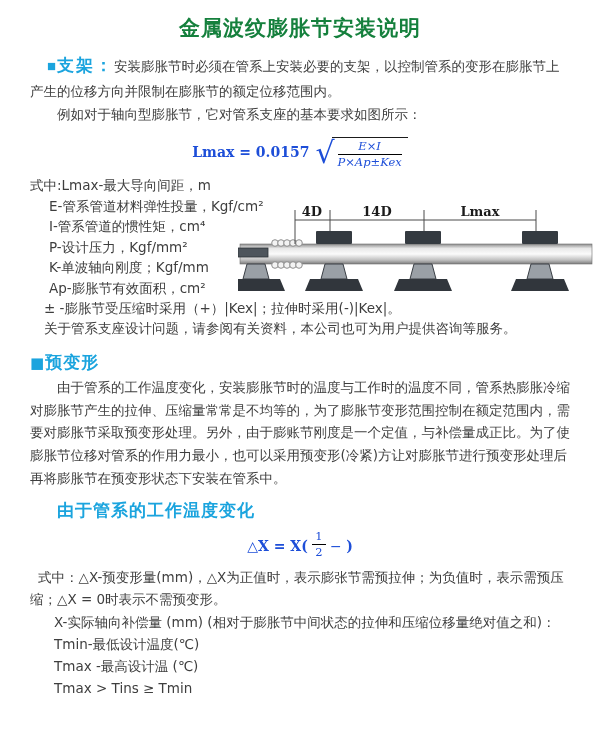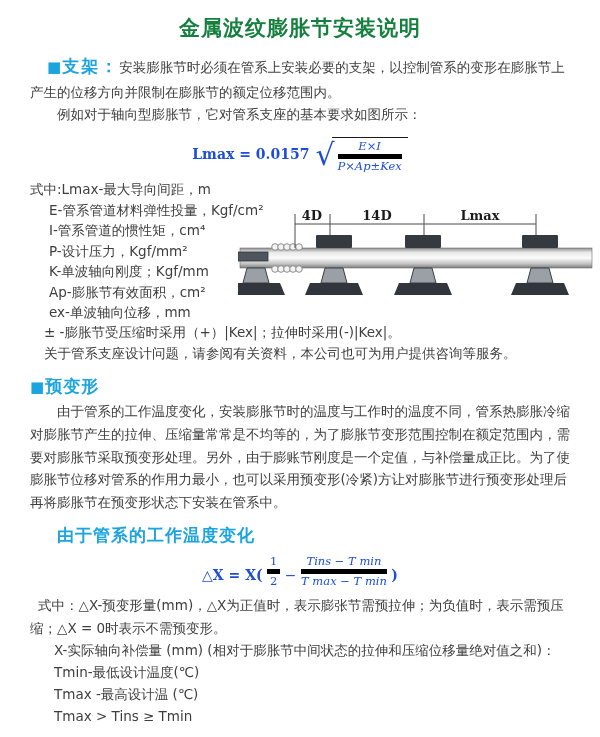--- a/index.html
+++ b/index.html
@@ -8,35 +8,35 @@
   body {
     margin:0; background:#ffffff; color:var(--text);
     font-family:"DejaVu Sans","Liberation Sans",sans-serif;
   }
   .page { padding:0 30px; position:relative; }
 
   .title { text-align:center; font-size:21px; font-weight:bold; color:#15803d;
            margin:14px 0 10px; letter-spacing:1px; }
 
   .body-text { font-size:13.5px; line-height:1.68; }
-  .p-first { margin:8px 0 0; text-indent:17px; }
+  .p-first { margin:8px 0 0; text-indent:17px;font-family:Liberation Serif, serif; }
   .p-plain { margin:0; text-indent:2em; }
 
   .marker { color:var(--accent); font-size:15px; margin-right:1px; }
   .sec-title-inline { color:var(--accent); font-size:17px; font-weight:bold; letter-spacing:2px; }
   .sec-head-block { margin:12px 0 2px; }
   .sec-head-block .sec-title-inline { letter-spacing:1px; }
 
   .formula { font-family:"DejaVu Serif","Liberation Serif",serif; color:#1d4ed8;
              font-size:14px; text-align:center; }
   .formula .bold { font-weight:bold; }
   .it { font-style:italic; }
   .frac { display:inline-block; vertical-align:-0.45em; text-align:center;
           font-size:11.5px; line-height:1.15; }
-  .frac .fn { display:block; border-bottom:5px solid #000000; padding:0 3px 1px; }
+  .frac .fn { display:block; border-bottom:1px solid #000000; padding:0 3px 1px; }
   .frac .fd { display:block; padding-top:1px; }
   .sqrt { display:inline-block; white-space:nowrap; margin-left:6px; }
   .sqrt-sym { display:inline-block; vertical-align:middle; font-size:30px;
               line-height:1; margin-right:-3px; font-weight:normal; }
   .sqrt-body { display:inline-block; vertical-align:middle;
                border-top:1.4px solid #1b1b1b; padding:2px 6px 0; }
 
   .formula-row1 { margin:11px 0 4px; }
   .formula-row2 { margin:8px 0 6px; }
 
@@ -74,21 +74,20 @@
   </div>
 
   <div class="defs-wrap">
     <div class="defs1">
       <div class="d">式中:Lmax-最大导向间距，m</div>
       <div class="d ind1">E-管系管道材料弹性投量，Kgf/cm²</div>
       <div class="d ind1">I-管系管道的惯性矩，cm⁴</div>
       <div class="d ind1">P-设计压力，Kgf/mm²</div>
       <div class="d ind1">K-单波轴向刚度；Kgf/mm</div>
       <div class="d ind1">Ap-膨胀节有效面积，cm²</div>
-      <div class="d ind1">ex-单波轴向位移，mm</div>
       <div class="d ind0">± -膨胀节受压缩时采用（+）|Kex|；拉伸时采用(-)|Kex|。</div>
       <div class="d ind0">关于管系支座设计问题，请参阅有关资料，本公司也可为用户提供咨询等服务。</div>
     </div>
 
     <svg class="diagram diagram-abs" viewBox="0 0 356 100" width="356" height="100" xmlns="http://www.w3.org/2000/svg">
       <defs>
         <linearGradient id="pipeG" x1="0" y1="0" x2="0" y2="1">
           <stop offset="0" stop-color="#8d8d8d"></stop>
           <stop offset="0.22" stop-color="#e8e8e8"></stop>
           <stop offset="0.5" stop-color="#fbfbfb"></stop>
@@ -152,21 +151,20 @@
   <div class="body-text">
     <p class="p-plain">由于管系的工作温度变化，安装膨胀节时的温度与工作时的温度不同，管系热膨胀冷缩对膨胀节产生的拉伸、压缩量常常是不均等的，为了膨胀节变形范围控制在额定范围内，需要对膨胀节采取预变形处理。另外，由于膨账节刚度是一个定值，与补偿量成正比。为了使膨胀节位移对管系的作用力最小，也可以采用预变形(冷紧)方让对膨胀节进行预变形处理后再将膨胀节在预变形状态下安装在管系中。</p>
   </div>
 
   <div class="sub-head">由于管系的工作温度变化</div>
 
   <div class="formula formula-row2">
     <span class="bold">△X = X(</span>
     <span class="frac"><span class="fn">1</span><span class="fd">2</span></span>
     <span>−</span>
-    <span class="frac it"><span class="fn">Tins − T min</span><span class="fd">T max − T min</span></span>
     <span class="bold">)</span>
   </div>
 
   <div class="body-text">
     <p class="mid-para">式中：△X-预变形量(mm)，△X为正值时，表示膨张节需预拉伸；为负值时，表示需预压缩；△X = 0时表示不需预变形。</p>
   </div>
 
   <div class="defs2">
     <div class="d">X-实际轴向补偿量 (mm) (相对于膨胀节中间状态的拉伸和压缩位移量绝对值之和)：</div>
     <div class="d">Tmin-最低设计温度(℃)</div>

